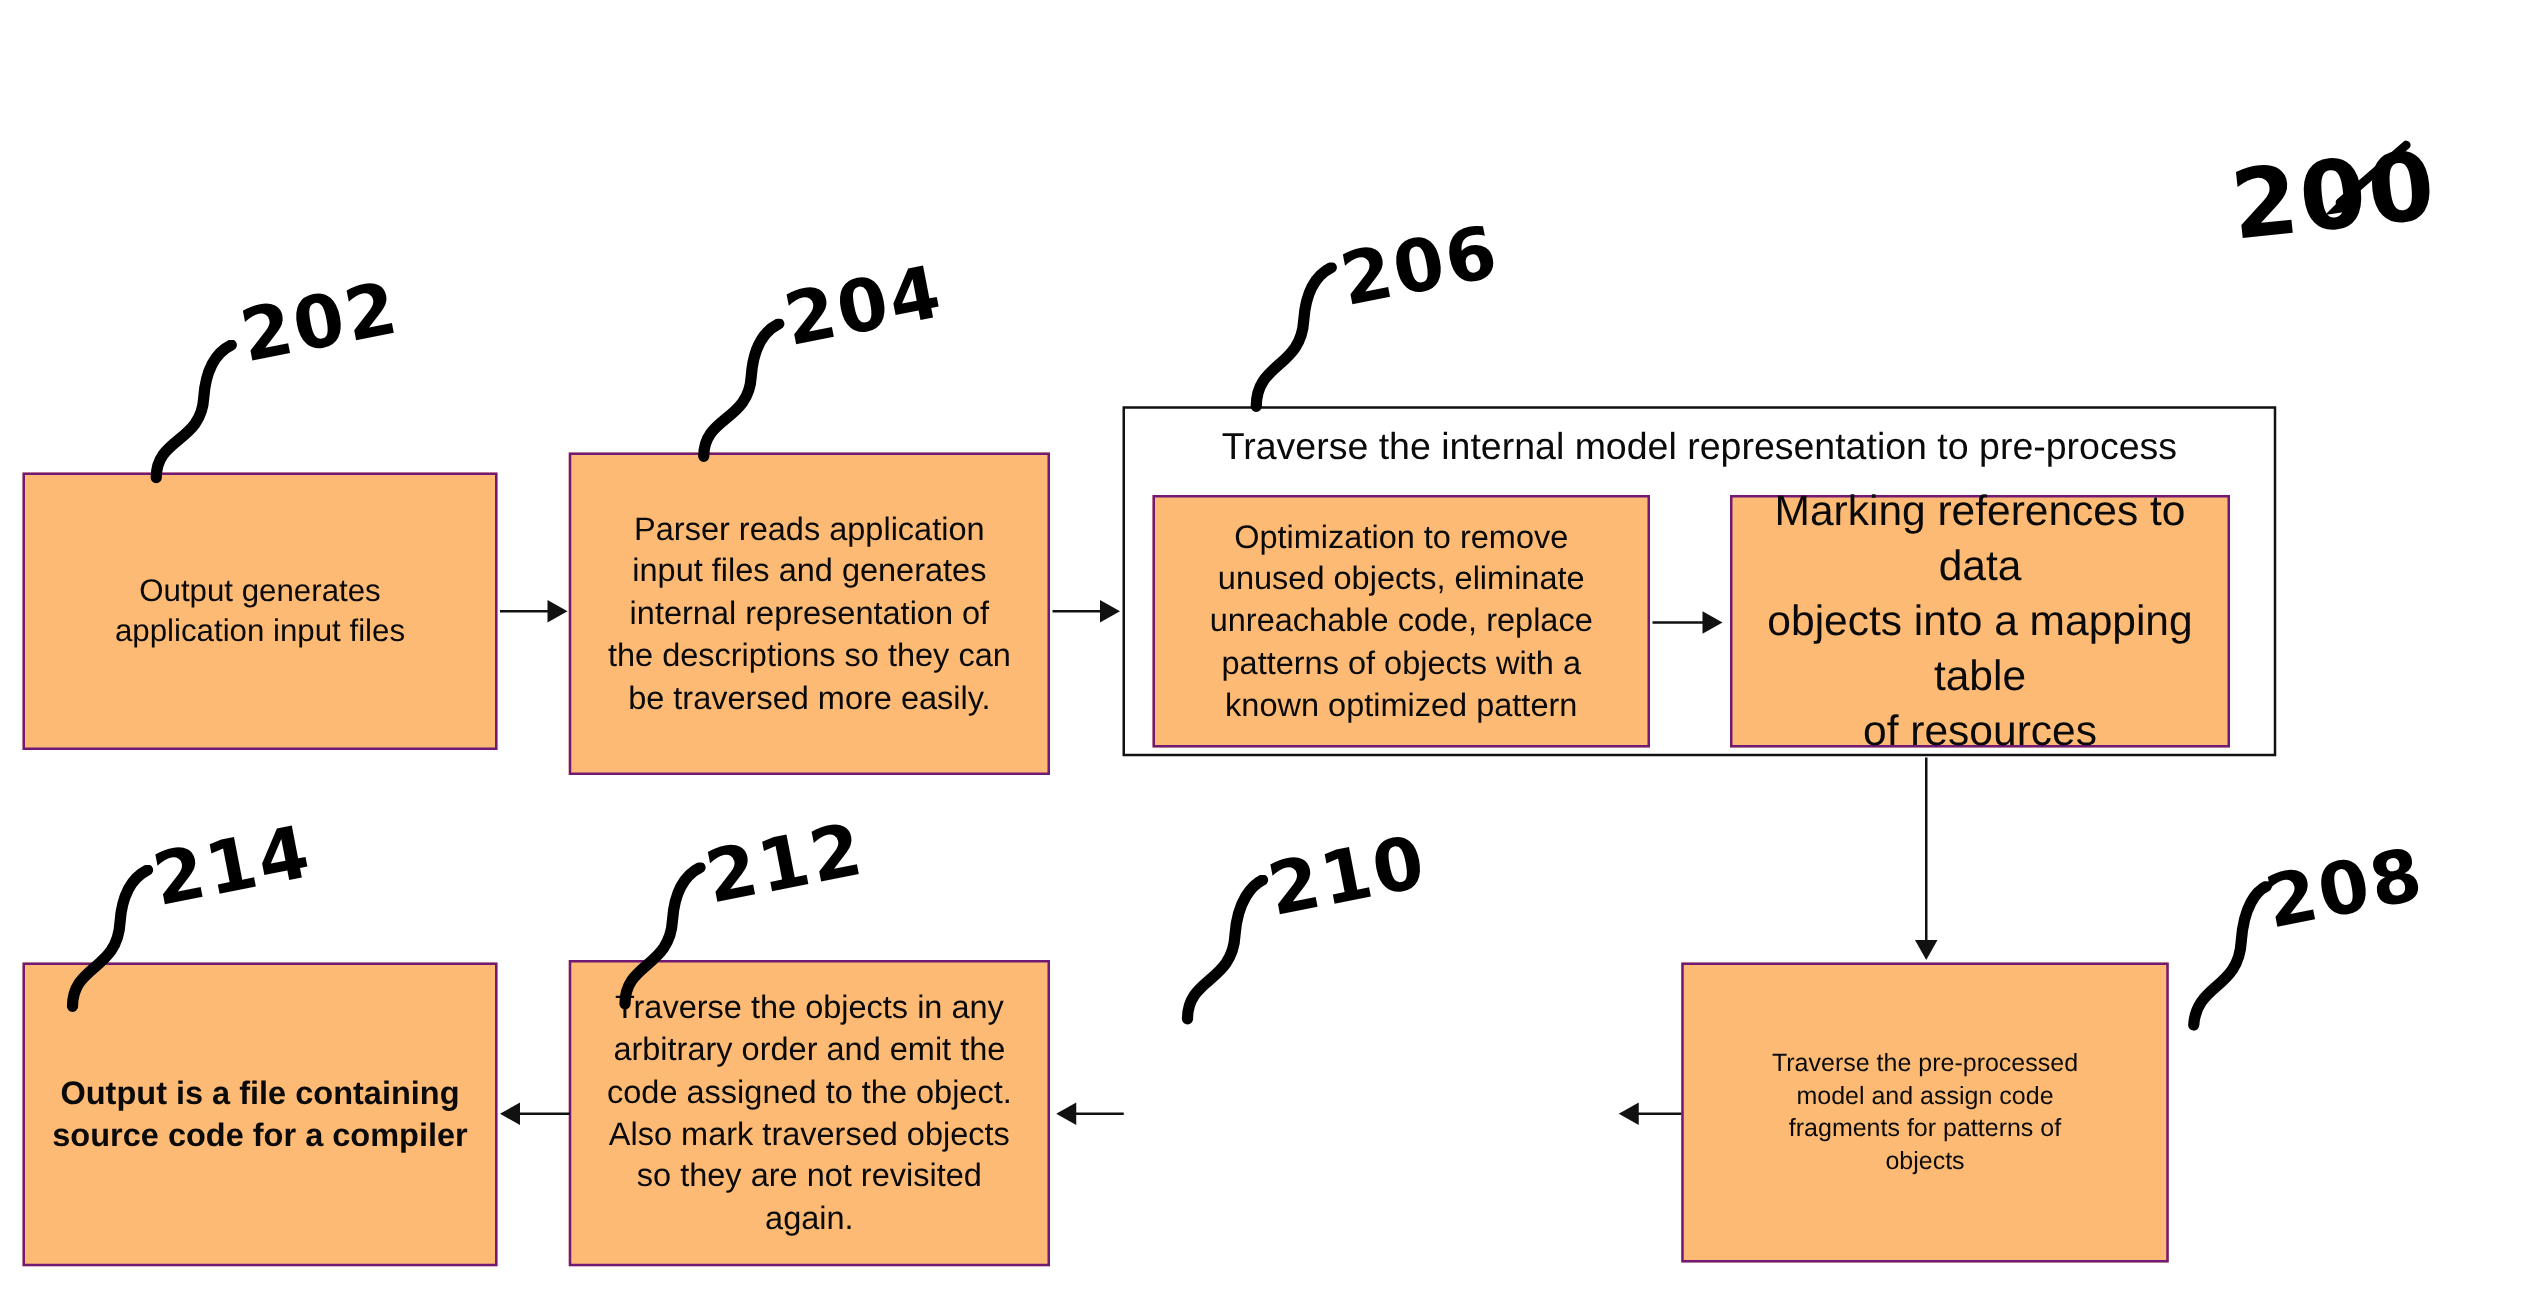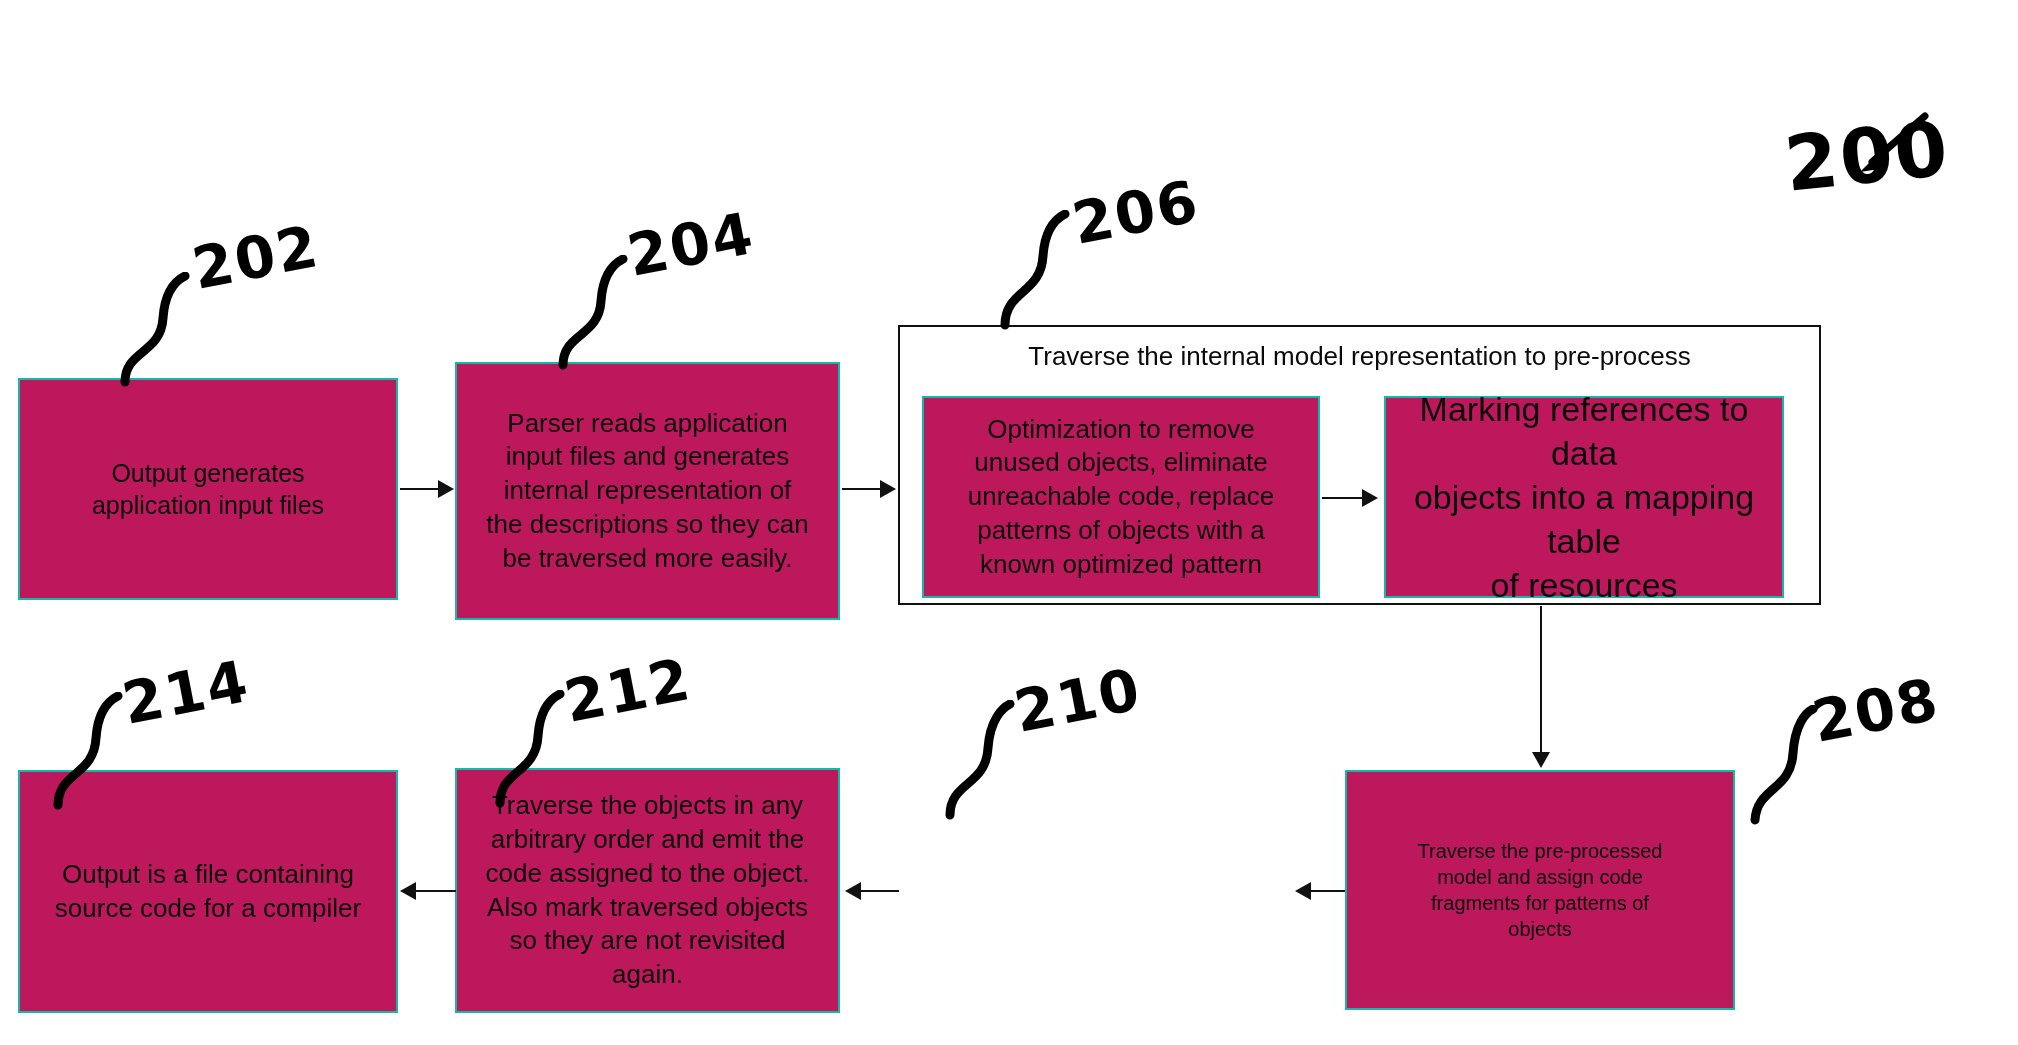--- a/index.html
+++ b/index.html
@@ -19,22 +19,22 @@
   #figure-root {
     position: absolute;
     left: 0;
     top: 0;
     width: 2018px;
     height: 1045px;
   }
   .flow-box {
     position: absolute;
     box-sizing: border-box;
-    border: 2px solid #14b8a6;
-    background: #be185d;
+    border: 2px solid #701a75;
+    background: #fdba74;
     display: flex;
     align-items: center;
     justify-content: center;
     text-align: center;
     line-height: 1.30;
     font-size: 25px;
     color: #0a0a0a;
     padding: 6px 10px;
   }
   .flow-box .box-text {
@@ -50,35 +50,35 @@
     position: absolute;
     left: 898px; top: 325px; width: 923px; height: 280px;
     box-sizing: border-box;
     border: 2px solid #111111;
     background: #ffffff;
   }
   #box-206-title {
     position: absolute;
     left: 0; top: 14px; width: 100%;
     text-align: center;
-    font-size: 26px;
+    font-size: 30px;
     color: #0a0a0a;
   }
   #box-206a {
     left: 922px; top: 396px; width: 398px; height: 202px;
     font-size: 26px;
   }
   #box-206b {
     left: 1384px; top: 396px; width: 400px; height: 202px;
     font-size: 34px;
   }
   #box-208 { left: 1345px; top: 770px; width: 390px; height: 240px; font-size: 20px; }
   #box-210 { left: 903px;  top: 770px; width: 388px; height: 240px; font-size: 26px; }
   #box-212 { left: 455px;  top: 768px; width: 385px; height: 245px; font-size: 26px; }
-  #box-214 { left: 18px;   top: 770px; width: 380px; height: 243px; font-size: 26px; }
+  #box-214 { left: 18px;   top: 770px; width: 380px; height: 243px; font-size: 26px; font-weight: bold; }
 
   
   .conn {
     position: absolute;
   }
   .conn .shaft-h {
     position: absolute;
     height: 2px;
     background: #111111;
     top: 0;

